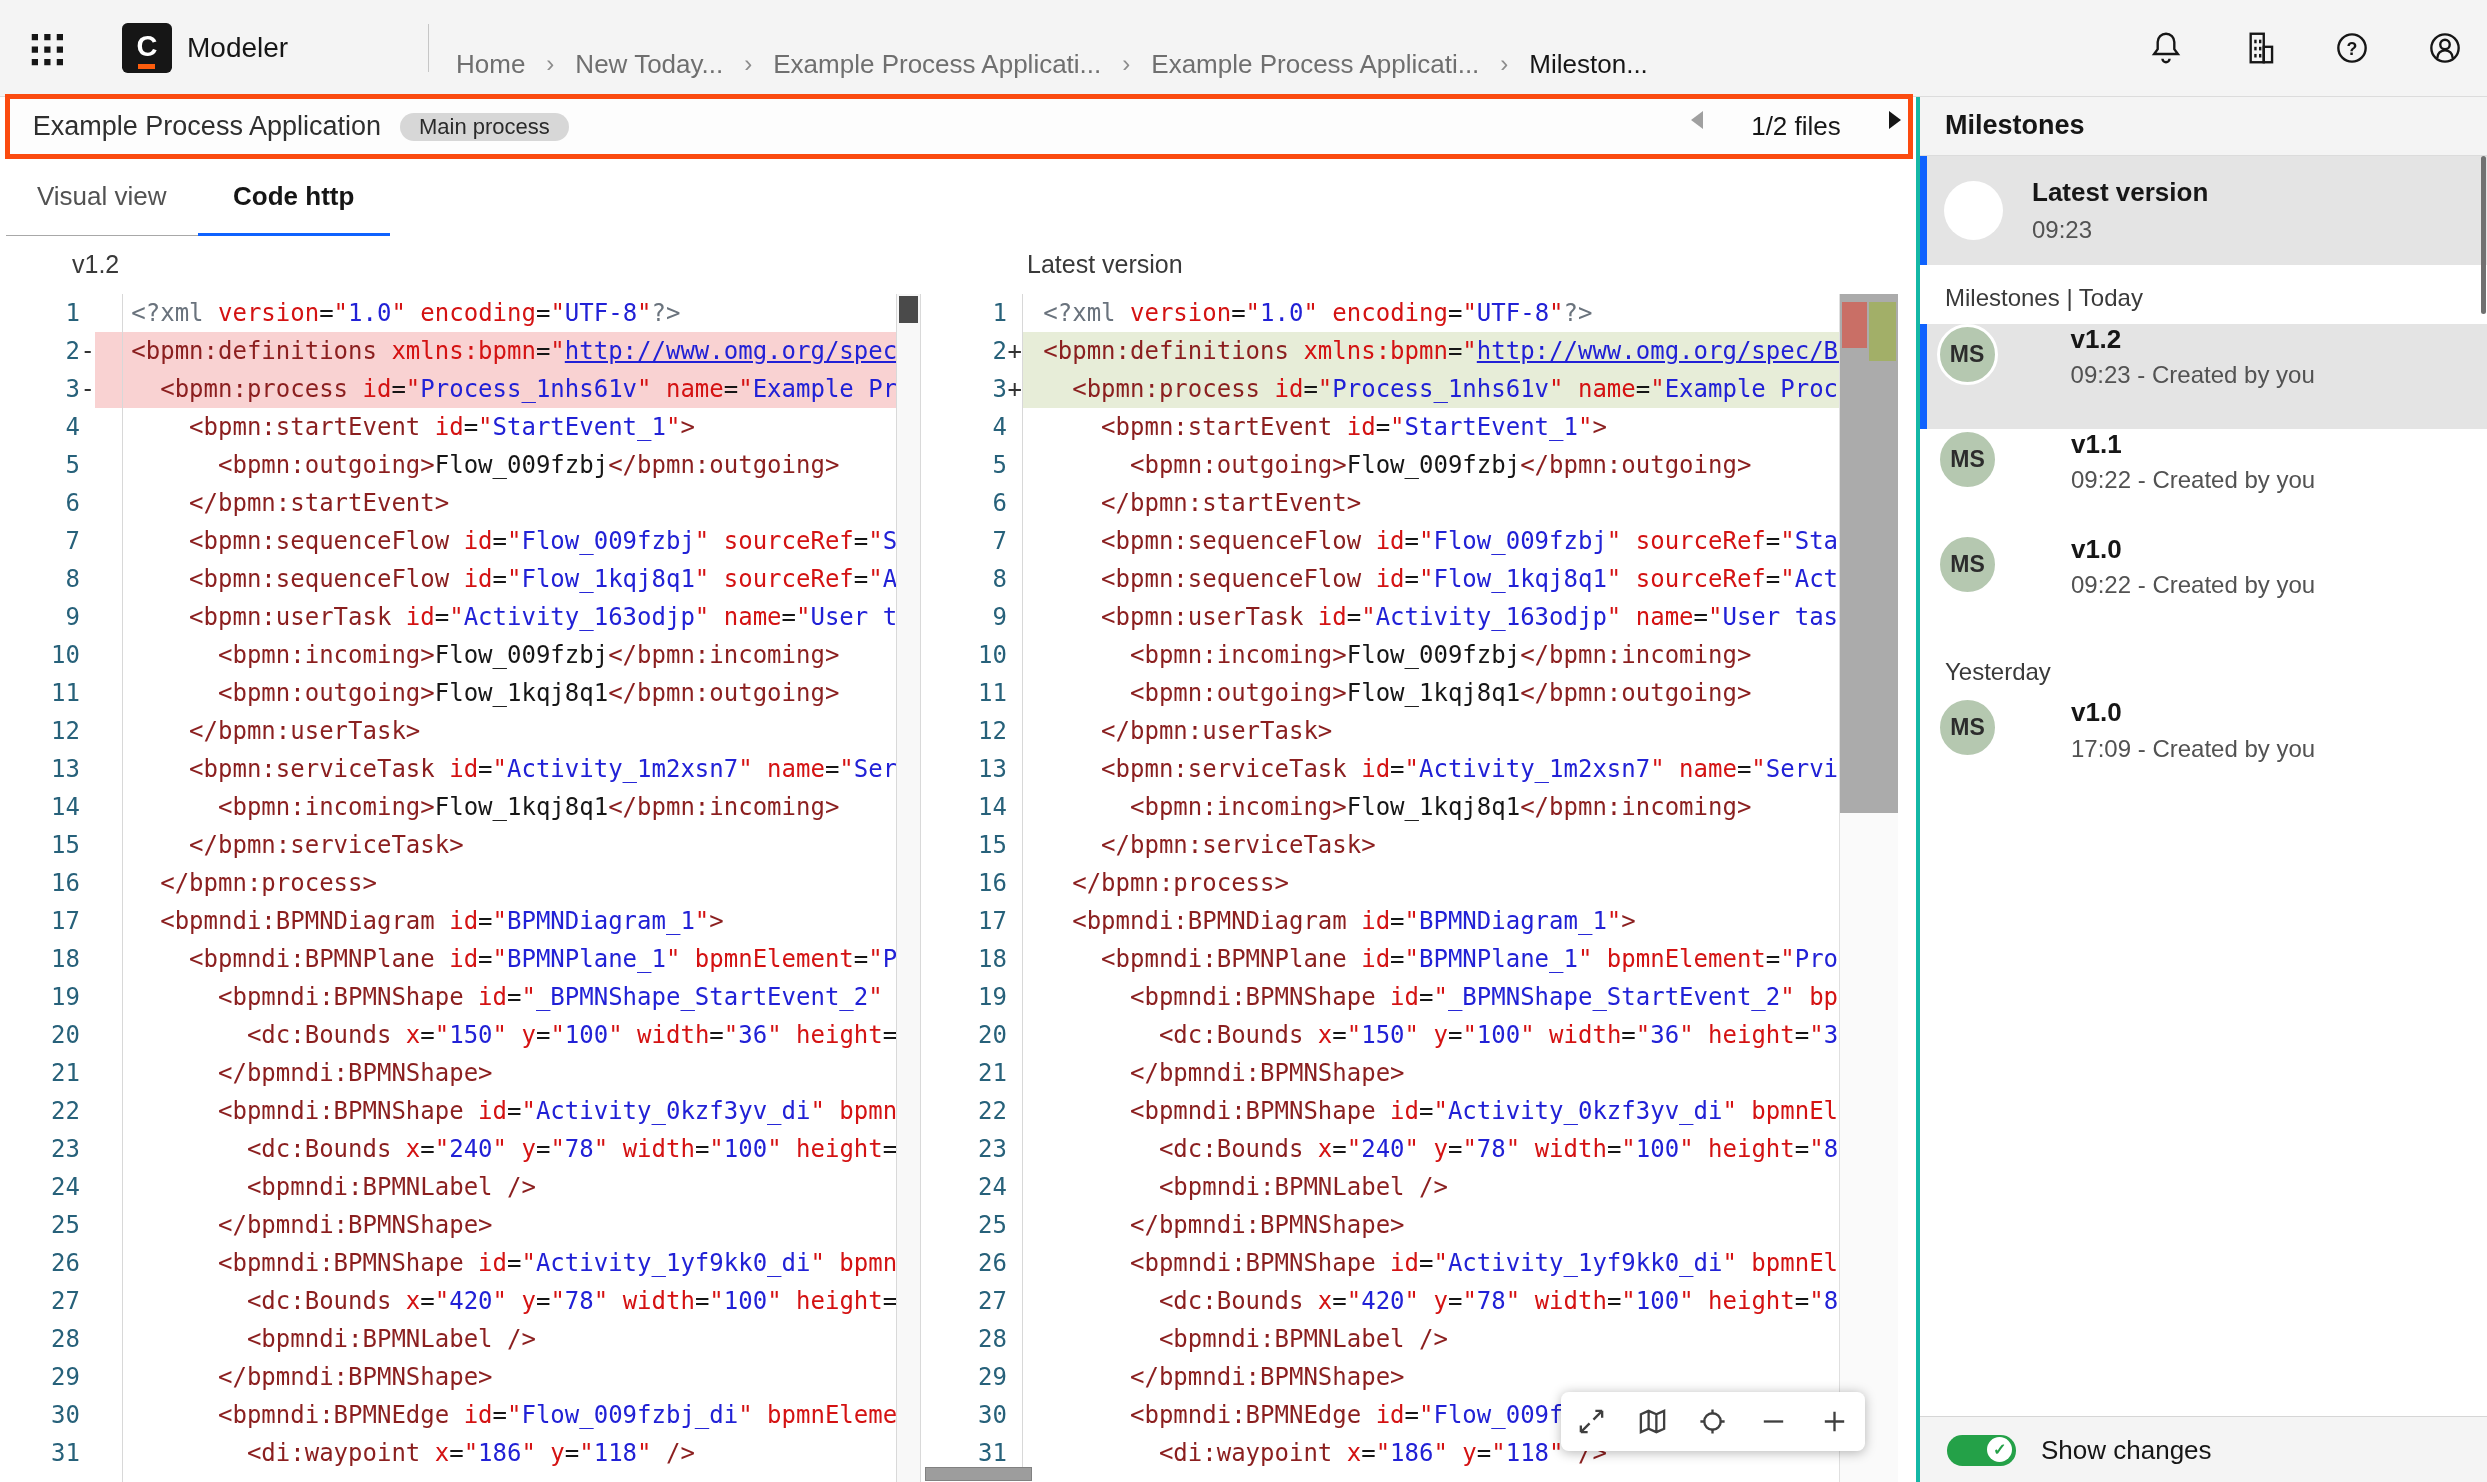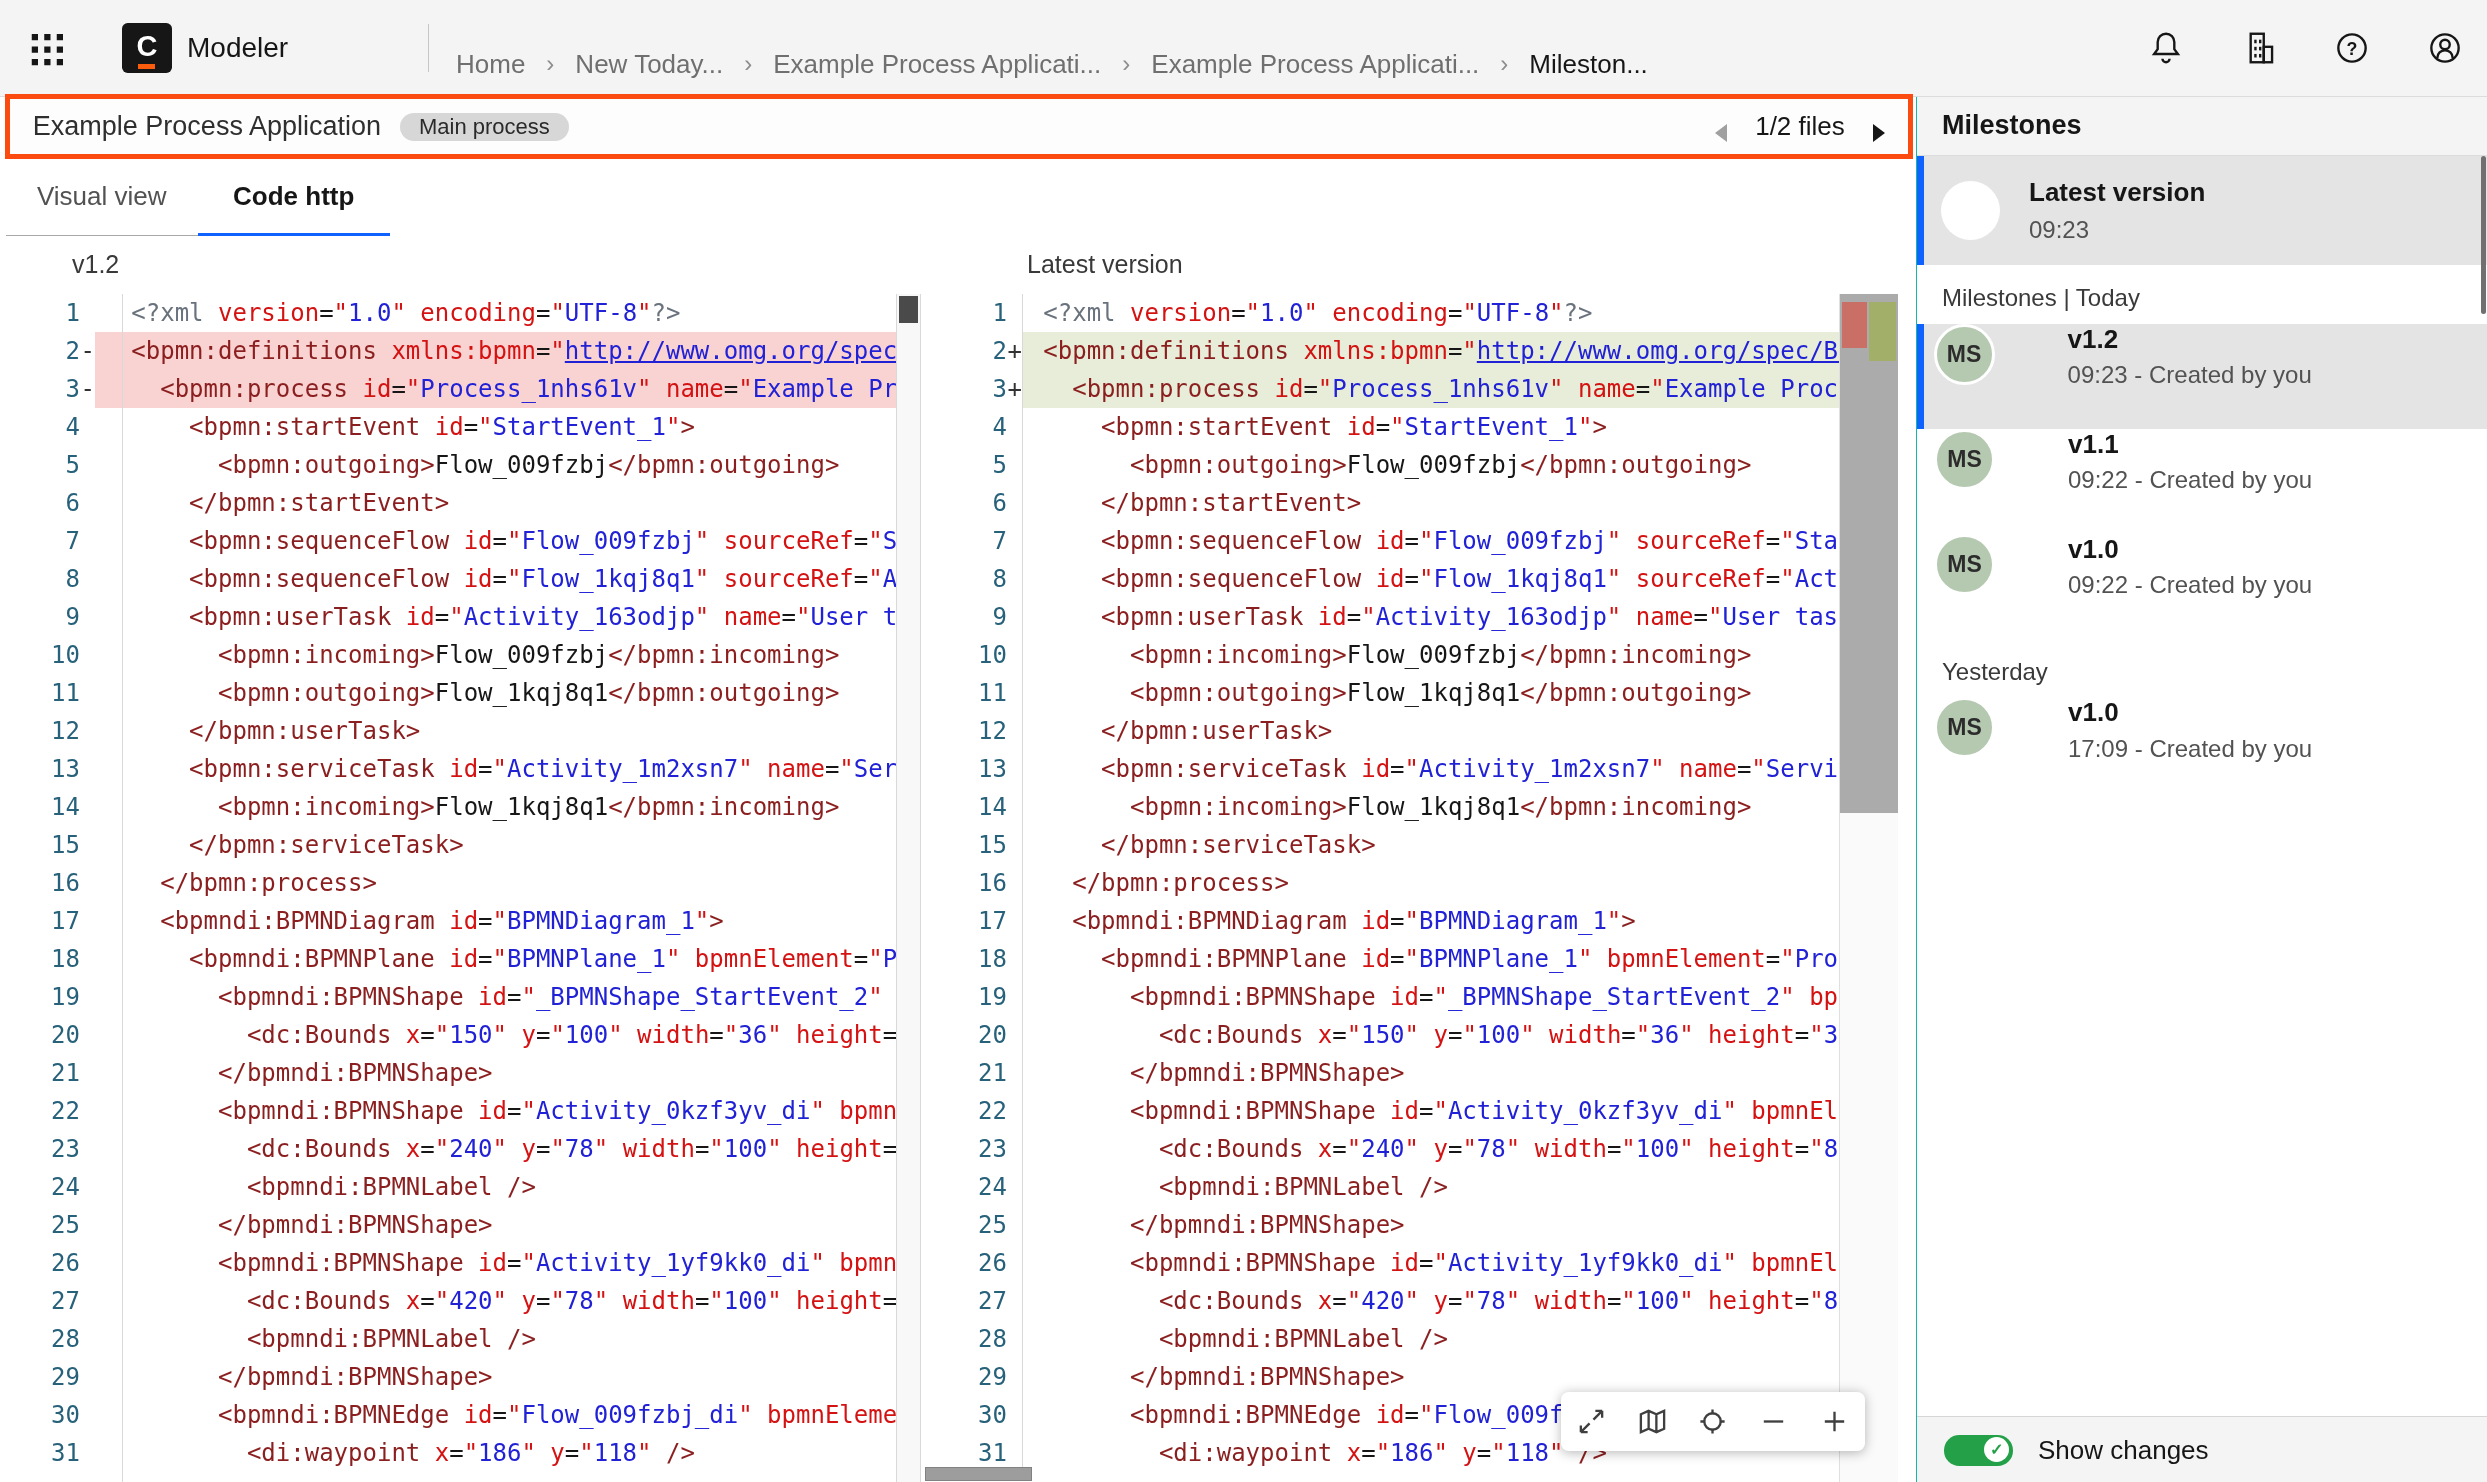--- a/index.html
+++ b/index.html
@@ -19,21 +19,21 @@
   .breadcrumb .sep{color:#8d8d8d;font-size:24px;}
   .breadcrumb .crumb{cursor:pointer;}
   .breadcrumb .crumb.current{color:#161616;}
   .top-icons{position:absolute;right:23px;top:0;height:96px;display:flex;align-items:center;gap:55px;}
   .top-icons svg{display:block;cursor:pointer;}
   
   .file-bar{position:absolute;left:4.8px;top:94px;width:1898px;height:55px;background:#fdfdfd;
             border:5.7px solid var(--accent-orange,#fb4b10);display:flex;align-items:center;z-index:6;}
   .file-title{margin-left:23px;font-size:27px;color:#2f2f2f;}
   .file-badge{margin-left:19px;background:#d7d7d7;color:#2a2a2a;font-size:22px;padding:1px 19px;border-radius:21px;}
-  .pager{position:absolute;right:23px;display:flex;align-items:flex-end;gap:28px;}
+  .pager{position:absolute;right:7px;display:flex;align-items:flex-start;gap:48px;}
   .pager-label{font-size:26px;color:#161616;}
   .arr{width:0;height:0;cursor:pointer;}
   .arr.prev{border-top:9.6px solid transparent;border-bottom:9.6px solid transparent;border-right:12.4px solid #a0a0a0;}
   .arr.next{border-top:9.6px solid transparent;border-bottom:9.6px solid transparent;border-left:12.4px solid #161616;}
   
   .tabs{position:absolute;left:0;top:161px;width:1916px;height:76px;background:#fff;display:flex;padding-left:5.7px;box-sizing:border-box;}
   .tab{width:192px;text-align:center;line-height:71px;font-size:26px;color:#525252;
        border-bottom:2.9px solid #a8a8a8;cursor:pointer;box-sizing:border-box;}
   .tab.active{color:#161616;font-weight:bold;border-bottom:4.8px solid var(--accent-blue,#0f62fe);}
   
@@ -67,21 +67,21 @@
   .vscroll.right .thumb{position:absolute;left:0;top:0;width:100%;height:519px;background:#ababab;}
   .mark-del{position:absolute;left:1.9px;top:7.7px;width:25px;height:46px;background:#c96f66;}
   .mark-add{position:absolute;left:29px;top:7.7px;width:27px;height:59px;background:#a2af68;}
   .hthumb{position:absolute;left:925px;bottom:1.9px;width:107px;height:14.3px;background:#9d9d9d;border:1px solid #818181;box-sizing:border-box;}
   
   .float-toolbar{position:absolute;left:1561px;top:1098px;width:304px;height:59px;background:#fff;border-radius:7.7px;
                  box-shadow:0 1.9px 11.5px rgba(0,0,0,.28);display:flex;align-items:center;justify-content:space-around;z-index:8;}
   .ft-btn{width:42px;height:42px;display:flex;align-items:center;justify-content:center;cursor:pointer;}
   
   .milestones{position:absolute;left:1916px;top:96px;width:571px;height:1387px;background:#fff;
-              border-left:1px solid #14b8a6;box-sizing:border-box;overflow:hidden;}
+              border-left:4px solid #14b8a6;box-sizing:border-box;overflow:hidden;}
   .ms-header{height:59px;background:#f4f4f4;border-bottom:1px solid #dcdcdc;line-height:59px;
              padding-left:25px;font-size:27px;font-weight:bold;}
   .ms-latest{height:109px;background:#e4e4e4;border-left:7.7px solid var(--accent-blue,#0f62fe);
              display:flex;align-items:center;box-sizing:border-box;cursor:pointer;}
   .ms-latest .avatar-white{width:59px;height:59px;border-radius:50%;background:#fff;margin-left:17px;flex:none;}
   .ms-col{margin-left:29px;}
   .ms-title{font-size:26px;font-weight:bold;color:#161616;}
   .ms-time{font-size:24px;color:#525252;margin-top:7.7px;}
   .ms-label{padding:19px 0 11.5px 25px;font-size:24px;color:#3a3a3a;}
   .ms-item{height:105px;display:flex;align-items:flex-start;padding-left:17px;box-sizing:border-box;cursor:pointer;gap:48px;}

